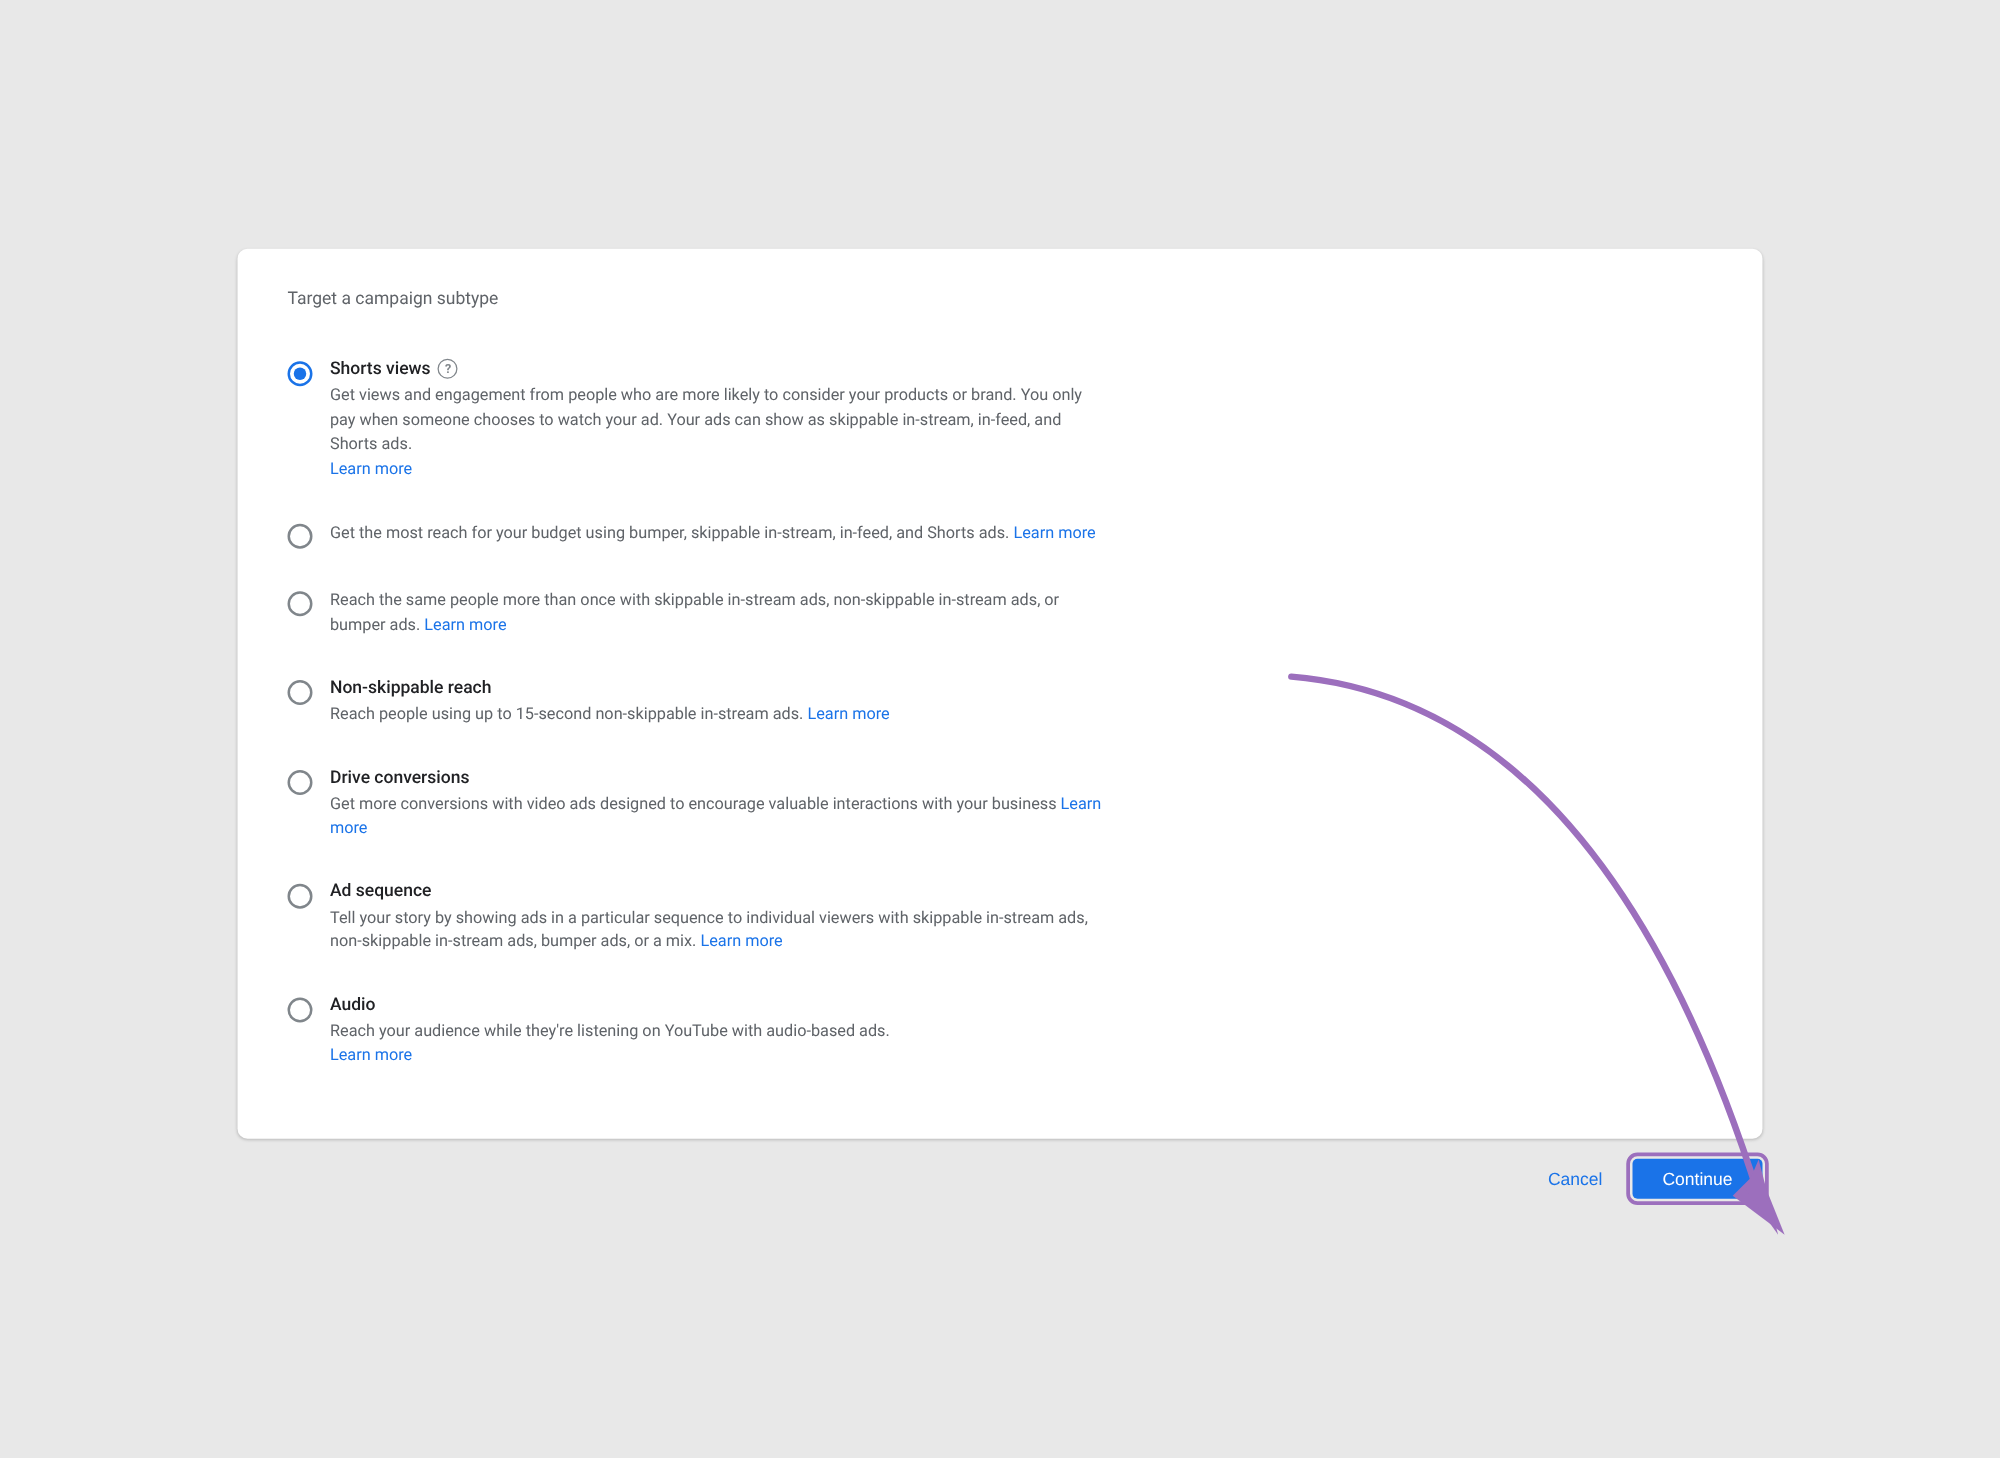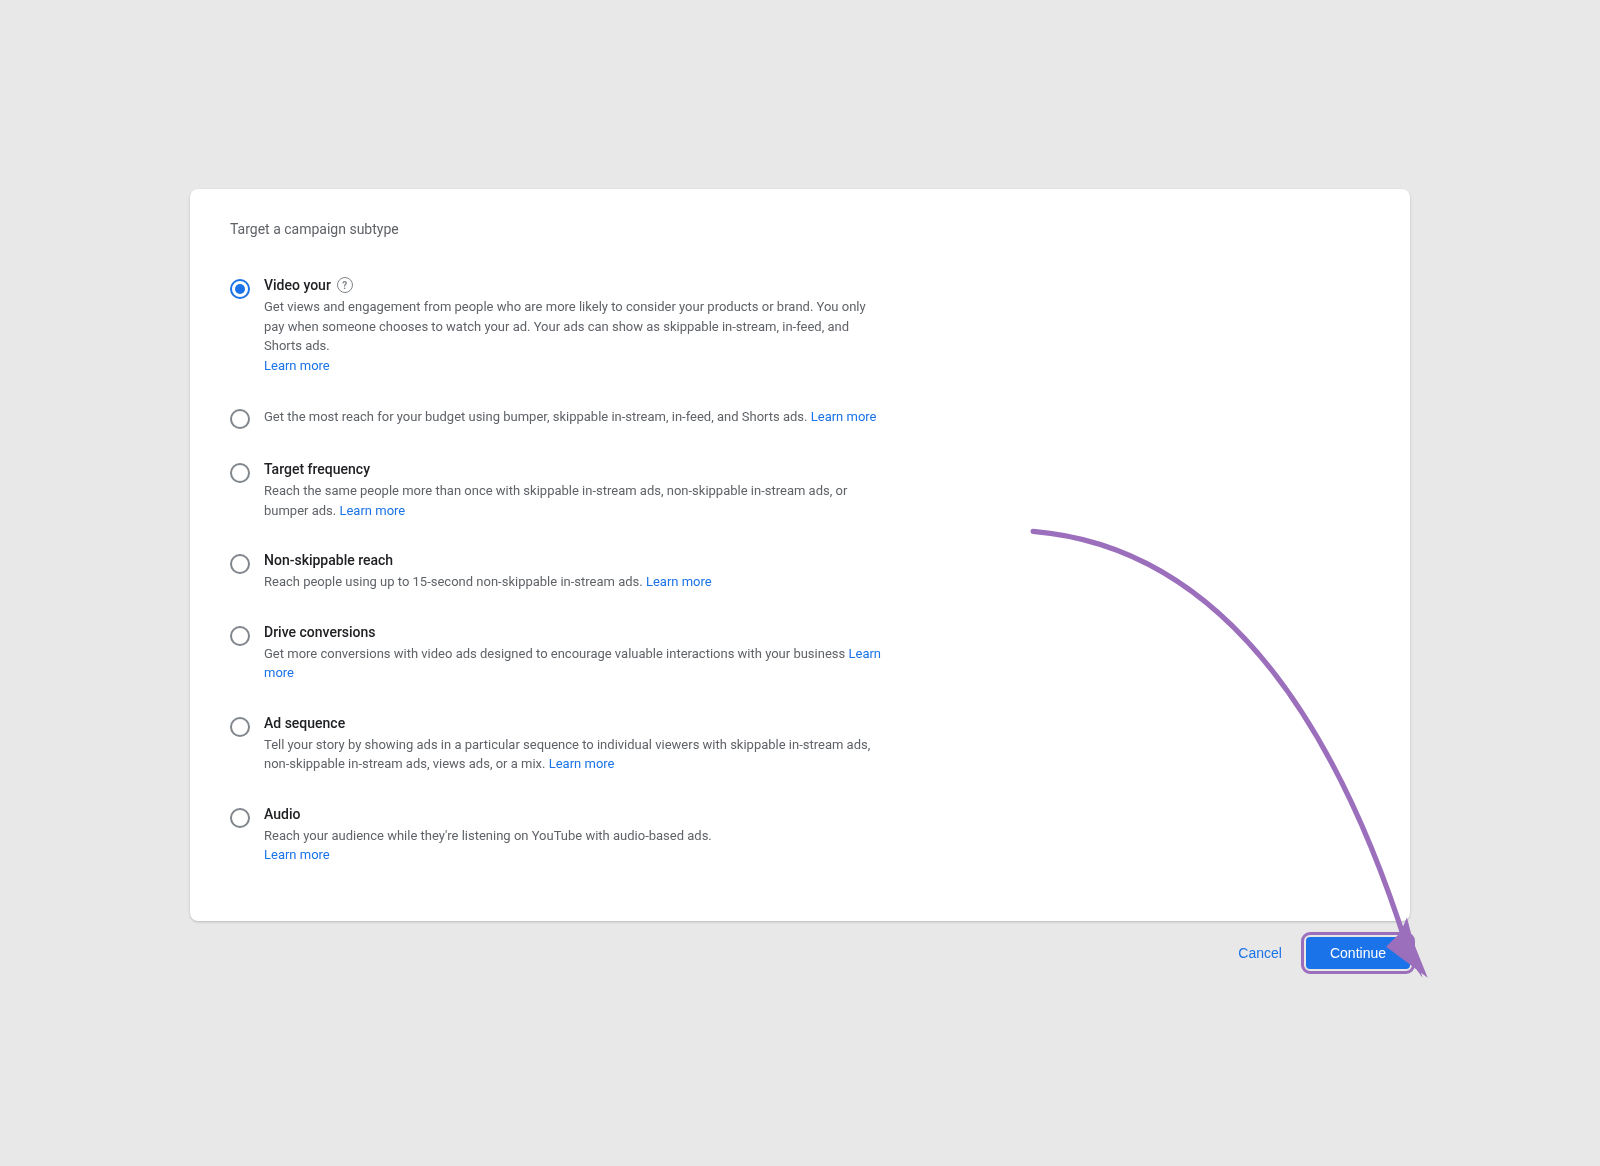--- a/index.html
+++ b/index.html
@@ -185,21 +185,21 @@
   <div class="dialog-with-arrow">
     <div class="dialog-card">
       <div class="section-title">Target a campaign subtype</div>
 
       <div class="options-list">
 
         <div class="option-item">
           <div class="radio-btn selected"></div>
           <div class="option-content">
             <div class="option-label-row">
-              <span class="option-label">Video your</span>
+              <span class="option-label">Shorts views</span>
               <span class="help-icon">?</span>
             </div>
             <div class="option-desc">
               <span>Get views and engagement from people who are more likely to consider your products or brand. You only pay when someone chooses to watch your ad. Your ads can show as skippable in-stream, in-feed, and Shorts ads.</span>
               <br><a class="learn-more" href="#">Learn more</a>
             </div>
           </div>
         </div>
 
         <div class="option-item">
@@ -208,23 +208,20 @@
             <div class="option-desc">
               <span>Get the most reach for your budget using bumper, skippable in-stream, in-feed, and Shorts ads.</span>
               <a class="learn-more" href="#"> <span>Learn more</span></a>
             </div>
           </div>
         </div>
 
         <div class="option-item">
           <div class="radio-btn"></div>
           <div class="option-content">
-            <div class="option-label-row">
-              <span class="option-label">Target frequency</span>
-            </div>
             <div class="option-desc">
               <span>Reach the same people more than once with skippable in-stream ads, non-skippable in-stream ads, or bumper ads.</span>
               <a class="learn-more" href="#"> <span>Learn more</span></a>
             </div>
           </div>
         </div>
 
         <div class="option-item">
           <div class="radio-btn"></div>
           <div class="option-content">
@@ -251,21 +248,21 @@
           </div>
         </div>
 
         <div class="option-item">
           <div class="radio-btn"></div>
           <div class="option-content">
             <div class="option-label-row">
               <span class="option-label">Ad sequence</span>
             </div>
             <div class="option-desc">
-              <span>Tell your story by showing ads in a particular sequence to individual viewers with skippable in-stream ads, non-skippable in-stream ads, views ads, or a mix.</span>
+              <span>Tell your story by showing ads in a particular sequence to individual viewers with skippable in-stream ads, non-skippable in-stream ads, bumper ads, or a mix.</span>
               <a class="learn-more" href="#"> <span>Learn more</span></a>
             </div>
           </div>
         </div>
 
         <div class="option-item">
           <div class="radio-btn"></div>
           <div class="option-content">
             <div class="option-label-row">
               <span class="option-label">Audio</span>

